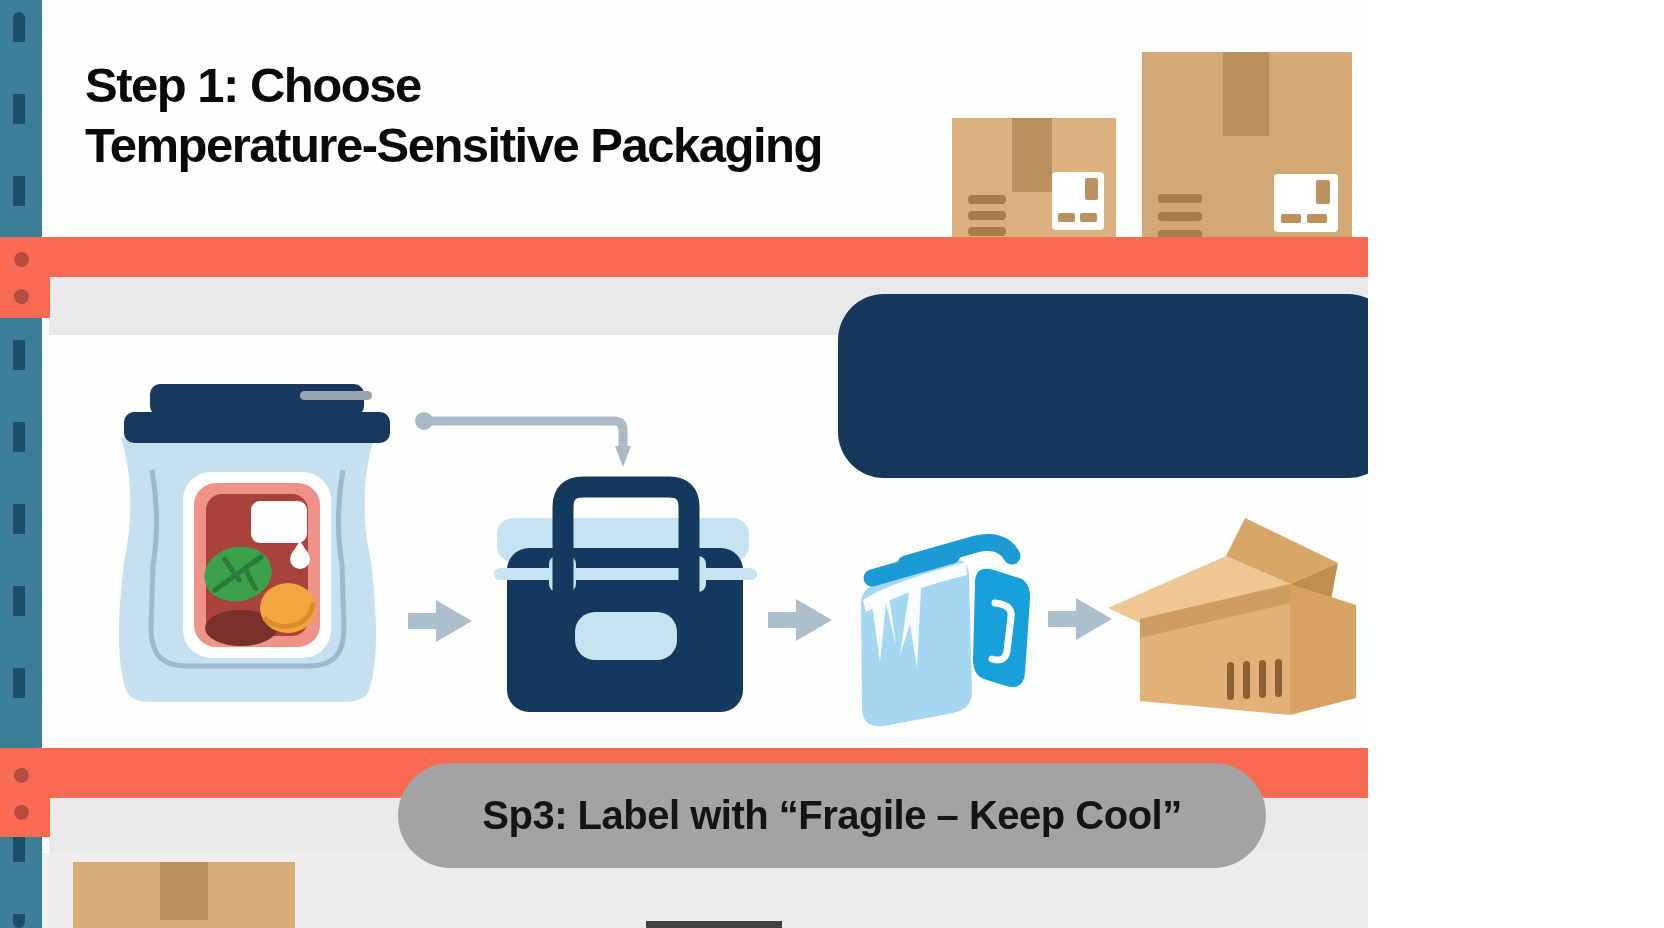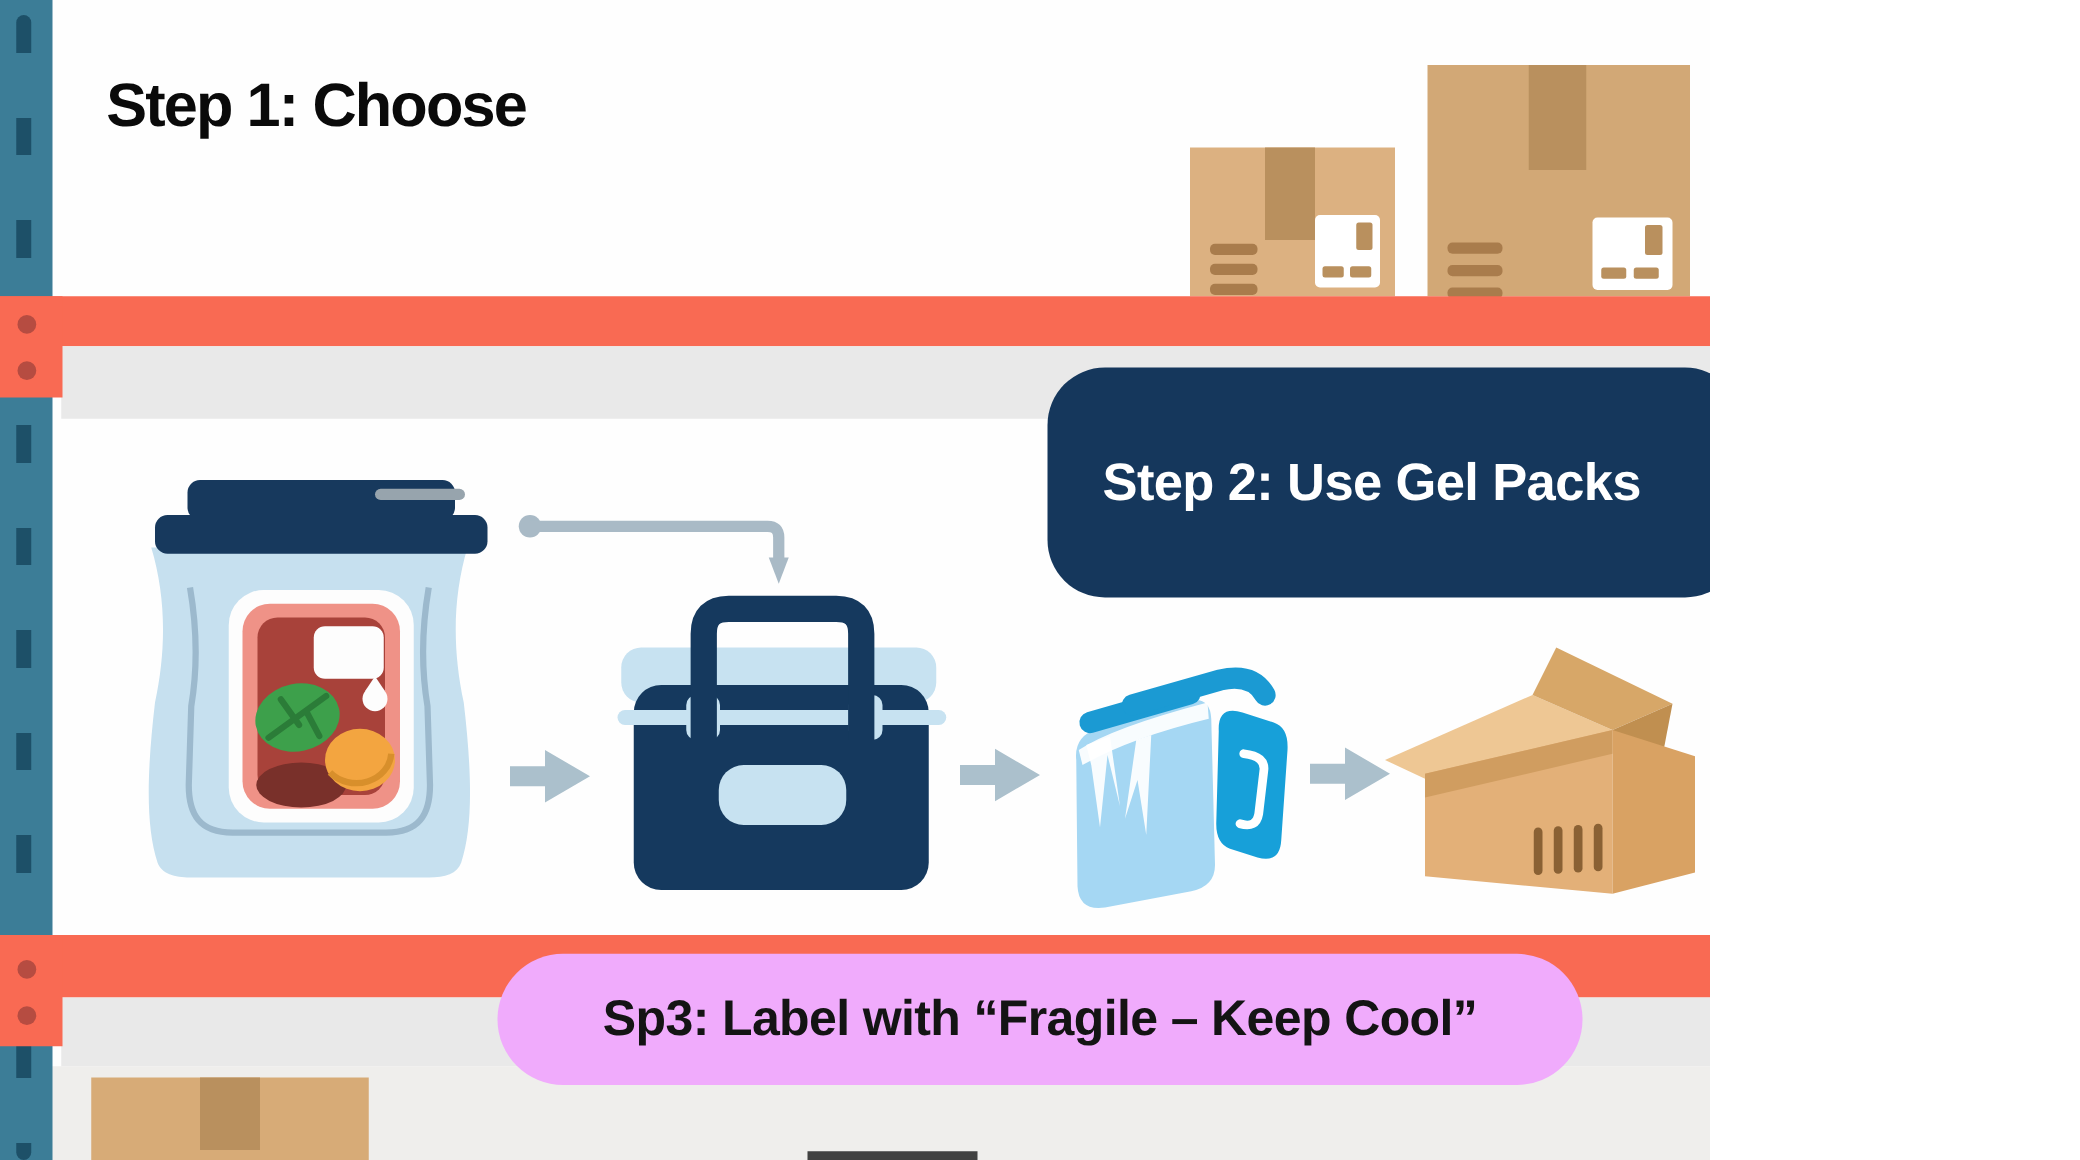--- a/index.html
+++ b/index.html
@@ -59,21 +59,21 @@
   
   .badge{
     position:absolute;left:838px;top:294px;width:556px;height:184px;border-radius:46px;
     background:#15375c;color:#ffffff;display:flex;flex-direction:column;justify-content:center;
     padding-left:44px;box-sizing:border-box;font-weight:700;font-size:42px;line-height:1.3;
     letter-spacing:-0.5px;
   }
   
   .pill{
     position:absolute;left:398px;top:763px;width:868px;height:105px;border-radius:53px;
-    background:#f0abfc;color:#141414;display:flex;align-items:center;justify-content:center;
+    background:#a3a3a3;color:#141414;display:flex;align-items:center;justify-content:center;
     font-weight:700;font-size:40px;letter-spacing:-0.5px;white-space:nowrap;
   }
   .artwork{position:absolute;left:0;top:0;}
   .bottom-strip{position:absolute;left:646px;top:921px;width:136px;height:7px;background:#414141;}
 </style>
 </head>
 <body>
 
 <div class="stage">
 
@@ -126,24 +126,24 @@
       <span class="rivet r1"></span>
       <span class="rivet r2"></span>
     </div>
   <div class="bracket tr">
       <span class="rivet r1"></span>
       <span class="rivet r2"></span>
     </div>
 
   <div class="title">
     <div>Step 1: Choose</div>
+    <div>Temperature-Sensitive Packaging</div>
   </div>
 
   <div class="badge">
-    <div>Step 2: Use Gel Packs</div>
   </div>
 
   <svg class="artwork" width="1664" height="928" viewBox="0 0 1664 928">
 
     <g>
       <circle cx="424" cy="421" r="9" fill="#a9bac6"></circle>
       <path d="M424,421 H614 Q623,421 623,430 V448" fill="none" stroke="#a9bac6" stroke-width="9"></path>
       <path d="M615,446 H631 L623,467 Z" fill="#a9bac6"></path>
     </g>
 

